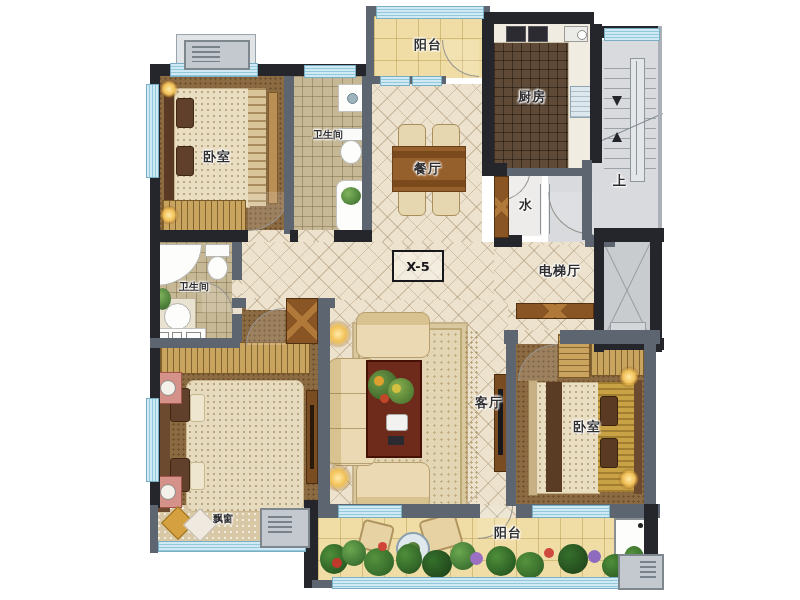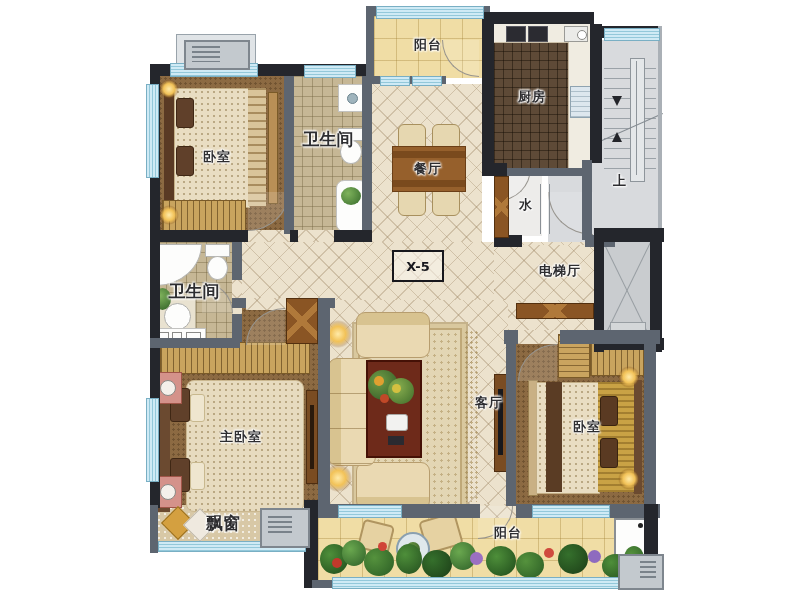--- a/index.html
+++ b/index.html
@@ -29,21 +29,21 @@
   .wg{background:#5d6570;z-index:6;}
   
   .win{background:#cfeaf5;border:1px solid #79afc4;background-image:
       repeating-linear-gradient(to bottom,transparent 0 2px,#93c8da 2px 3px);z-index:7;}
   .winv{background:#cfeaf5;border:1px solid #79afc4;background-image:
       repeating-linear-gradient(to right,transparent 0 2px,#93c8da 2px 3px);z-index:7;}
   
   .rlabel{position:absolute;z-index:10;font-weight:bold;font-size:13px;color:#2d2d30;
       letter-spacing:1px;text-align:center;
       text-shadow:0 0 2px #fff,0 0 3px #fff,1px 1px 2px #fff,-1px -1px 2px #fff;}
-  .sm{font-size:17px;letter-spacing:0;}
+  .sm{font-size:10px;letter-spacing:0;}
   .xbox{position:absolute;z-index:10;border:2px solid #17171c;background:rgba(250,246,238,.55);
       display:flex;align-items:center;justify-content:center;font-weight:bold;font-size:13px;color:#17171c;}
   
   .dots{background-image:radial-gradient(rgba(130,105,55,.45) 1px,transparent 1.3px);background-size:6px 6px;}
   .glow{position:absolute;z-index:5;border-radius:50%;
       background:radial-gradient(circle,#ffeaa8 0%,#f2c258 38%,rgba(140,85,20,.25) 62%,rgba(0,0,0,0) 72%);}
   .arc{position:absolute;z-index:4;border:1.5px solid #97948e;background:rgba(255,255,255,.15);}
   .dleaf{position:absolute;z-index:8;background:#8a5524;border:1px solid #53300f;background-image:
       linear-gradient(45deg,transparent 44%,#b0793a 44% 56%,transparent 56%),
       linear-gradient(-45deg,transparent 44%,#b0793a 44% 56%,transparent 56%);}
@@ -336,19 +336,18 @@
   <div class="rlabel" style="left:172px;top:148px;width:90px;">卧室</div>
   <div class="rlabel sm" style="left:292px;top:128px;width:72px;">卫生间</div>
   <div class="rlabel" style="left:392px;top:160px;width:72px;">餐厅</div>
   <div class="rlabel" style="left:508px;top:196px;width:36px;">水</div>
   <div class="rlabel" style="left:604px;top:172px;width:32px;">上</div>
   <div class="xbox" style="left:392px;top:250px;width:48px;height:28px;">
     <span>X-5</span>
   </div>
   <div class="rlabel" style="left:518px;top:262px;width:84px;">电梯厅</div>
   <div class="rlabel sm" style="left:156px;top:280px;width:76px;">卫生间</div>
-  <div class="rlabel" style="left:186px;top:428px;width:110px;">主卧室</div>
   <div class="rlabel" style="left:450px;top:394px;width:78px;">客厅</div>
   <div class="rlabel" style="left:552px;top:418px;width:70px;">卧室</div>
   <div class="rlabel sm" style="left:188px;top:512px;width:70px;">飘窗</div>
   <div class="rlabel" style="left:468px;top:524px;width:80px;">阳台</div>
 
 </div>
 
 </body></html>

